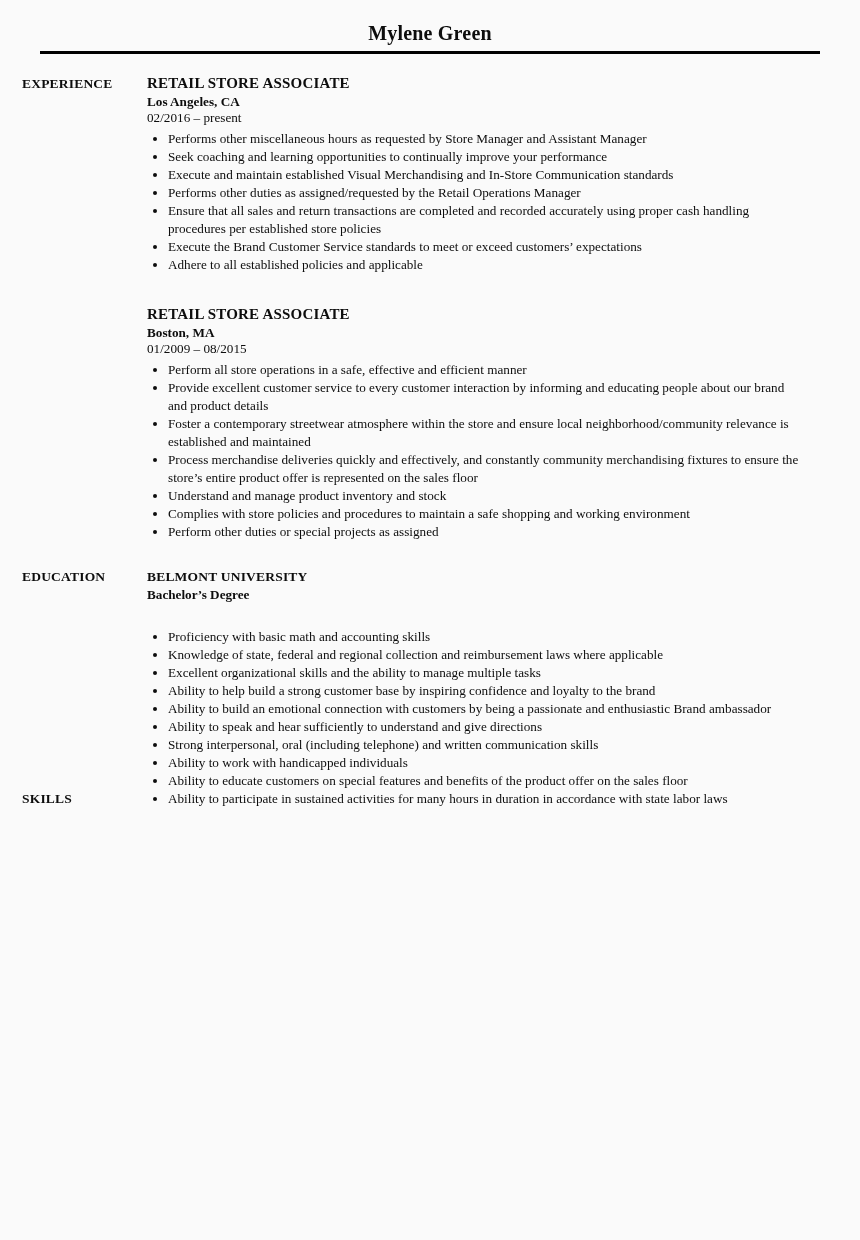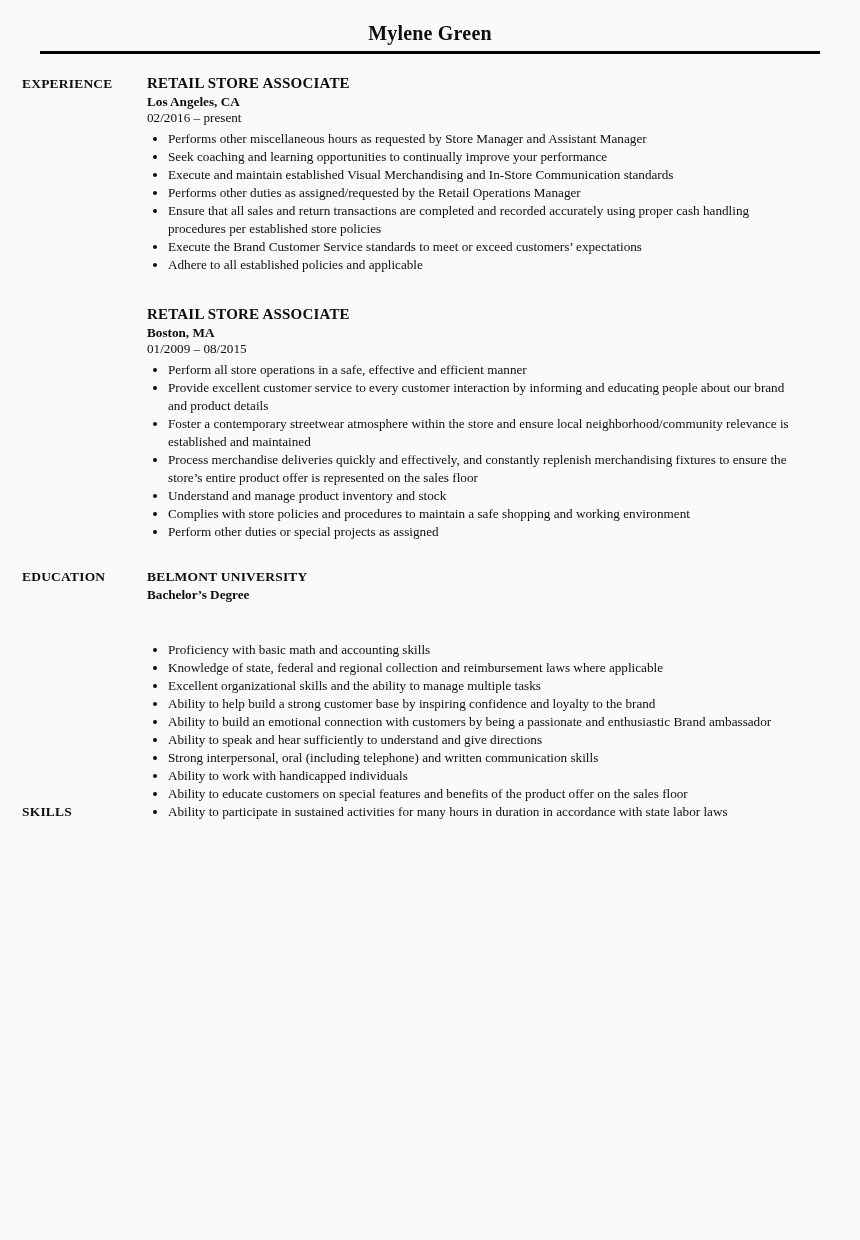--- a/index.html
+++ b/index.html
@@ -61,21 +61,21 @@
     line-height: 19px;
     letter-spacing: 0.2px;
   }
   .job-location { font-weight: bold; line-height: 17px; }
   .job-dates { line-height: 16px; }
   ul.bullets {
     margin: 4px 0 0 0;
     padding-left: 21px;
     list-style: disc;
   }
-  ul.bullets.skills-list { margin-top: 16px; }
+  ul.bullets.skills-list { margin-top: 3px; }
   ul.bullets li { line-height: 18px; }
   .school {
     font-weight: bold;
     font-size: 13.5px;
     line-height: 19px;
     letter-spacing: 0.2px;
   }
   .degree { font-weight: bold; line-height: 18px; }
 </style>
 </head>
@@ -108,21 +108,21 @@
       </div>
 
       <div class="job">
         <div class="job-title">RETAIL STORE ASSOCIATE</div>
         <div class="job-location">Boston, MA</div>
         <div class="job-dates">01/2009 – 08/2015</div>
         <ul class="bullets">
           <li>Perform all store operations in a safe, effective and efficient manner</li>
           <li>Provide excellent customer service to every customer interaction by informing and educating people about our brand and product details</li>
           <li>Foster a contemporary streetwear atmosphere within the store and ensure local neighborhood/community relevance is established and maintained</li>
-          <li>Process merchandise deliveries quickly and effectively, and constantly replenish merchandising fixtures to ensure the store’s entire product offer is represented on the sales floor</li>
+          <li>Process merchandise deliveries quickly and effectively, and constantly community merchandising fixtures to ensure the store’s entire product offer is represented on the sales floor</li>
           <li>Understand and manage product inventory and stock</li>
           <li>Complies with store policies and procedures to maintain a safe shopping and working environment</li>
           <li>Perform other duties or special projects as assigned</li>
         </ul>
       </div>
 
     </div>
   </div>
 
   <div class="section section-education">

